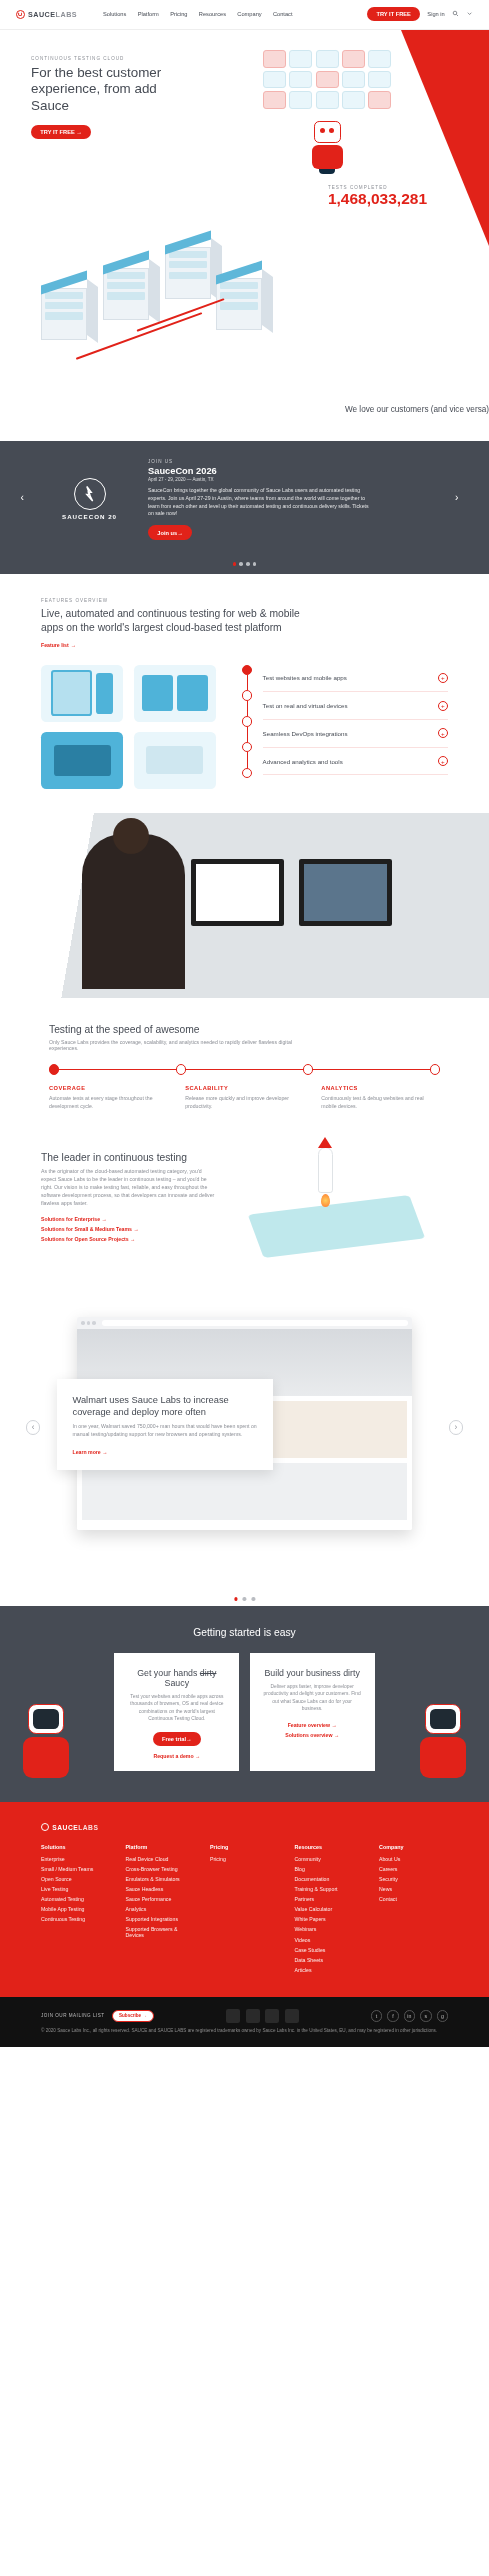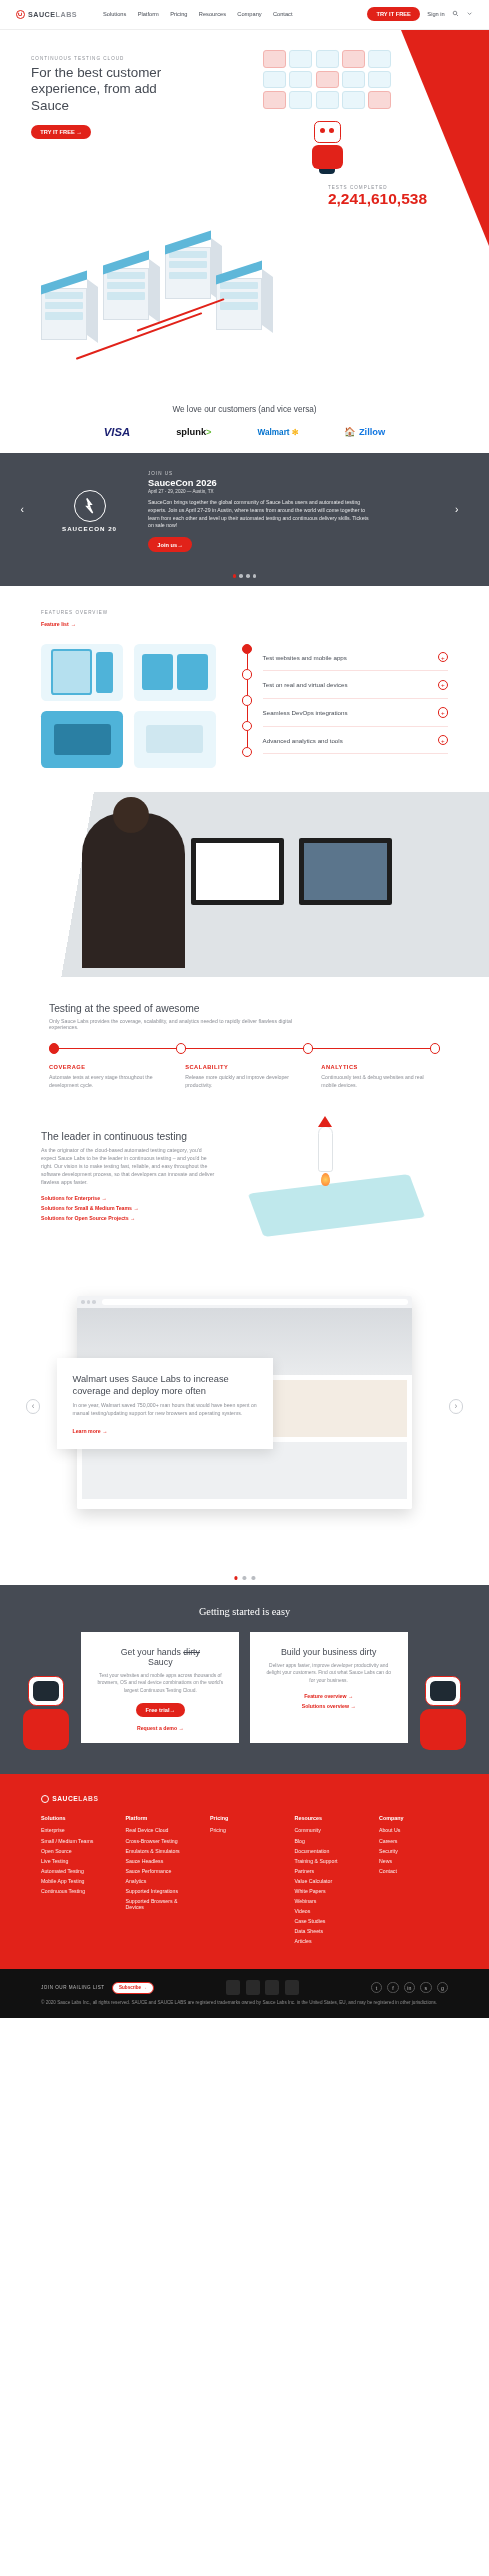--- a/index.html
+++ b/index.html
@@ -44,21 +44,21 @@
 .servers { margin-top: 93px; width: 247px; height: 134px; position: relative; }
 .rack { position: absolute; width: 46px; height: 67px; }
 .rack .top { width: 46px; height: 9.3px; background: #5eb7d9; transform: skewY(-18deg); }
 .rack .front { width: 46px; height: 52px; background: #eef3f7; border: 0.5px solid #d8e0e7; }
 .rack .front .slot { height: 7.2px; margin: 3.1px; background: #cfe7f0; border-radius: 1px; }
 .rack .side { position: absolute; top: 4.6px; right: -11.3px; width: 11.3px; height: 56px; background: #d8e0e7; transform: skewY(36deg); }
 .cable { position: absolute; height: 1.5px; background: #e12219; border-radius: 1.5px; }
 
 
 .customers { text-align: center; padding: 18.5px 0 15.5px; }
-.customers h3 { font-size: 8.2px; font-weight: 400; margin-bottom: 11.3px; }
+.customers h3 { font-size: 8.2px; font-weight: 400; margin-bottom: 11.3px; text-align: right; }
 .cust-row { display: flex; justify-content: center; gap: 46px; align-items: center; font-weight: 700; }
 .cust-visa { color: #1a1f71; font-style: italic; font-size: 11.3px; }
 .cust-splunk { color: #111; font-size: 9.3px; }
 .cust-splunk .gt { color: #6cbf3f; }
 .cust-walmart { color: #0071ce; font-size: 8.2px; }
 .cust-walmart .spark { color: #f9b418; }
 .cust-zillow { color: #1277e1; font-size: 9.3px; }
 
 
 .dark-band { background: #464b54; color: #fff; display: flex; align-items: center; padding: 17.5px 62px; gap: 31px; position: relative; }
@@ -136,23 +136,23 @@
 .overlay-card h3 { font-size: 9.3px; font-weight: 300; line-height: 1.3; margin-bottom: 5.2px; }
 .overlay-card p { font-size: 5.2px; color: #8c8f96; line-height: 1.5; margin-bottom: 8.2px; }
 .site-lower { height: 134px; background: #fff; padding: 5.2px; }
 .site-strip { height: 57px; background: #f3ece3; margin-bottom: 5.2px; }
 .chev2 { position: absolute; top: 103px; width: 14.4px; height: 14.4px; border: 0.5px solid #d0d3d8; border-radius: 50%; display: flex; align-items: center; justify-content: center; color: #8c8f96; cursor: pointer; background: #fff; }
 .chev2.l { left: 26px; } .chev2.r { right: 26px; }
 .case-dots { position: absolute; bottom: 5.2px; left: 50%; transform: translateX(-50%); display: flex; gap: 5.2px; }
 
 
 .getstart { background: #464b54; padding: 20.6px 0 31px; position: relative; overflow: hidden; }
-.getstart h2 { text-align: center; color: #fff; font-size: 10.3px; font-weight: 300; margin-bottom: 15.5px; font-family: Liberation Serif, serif; }
+.getstart h2 { text-align: center; color: #fff; font-size: 10.3px; font-weight: 300; margin-bottom: 15.5px; }
 .gs-cards { display: flex; gap: 10.3px; justify-content: center; }
-.gs-card { width: 158px; background: #fff; padding: 14.4px 13.4px 12.4px; text-align: center; }
+.gs-card { width: 125px; background: #fff; padding: 14.4px 13.4px 12.4px; text-align: center; }
 .gs-card h3 { font-size: 8.8px; font-weight: 300; margin-bottom: 5.2px; }
 .gs-card h3 s { text-decoration: line-through; }
 .gs-card p { font-size: 4.9px; color: #8c8f96; line-height: 1.5; margin-bottom: 9.3px; }
 .gs-card .links { display: flex; flex-direction: column; gap: 4.1px; align-items: center; color: #e12219; font-size: 5.2px; font-weight: 600; }
 .gs-robot { position: absolute; width: 72px; height: 88px; }
 .gs-robot.left { left: 10.3px; bottom: 10.3px; transform: scaleX(-1); }
 .gs-robot.right { right: 10.3px; bottom: 10.3px; }
 .astro-head { width: 36px; height: 30px; background: #fff; border-radius: 8.2px; border: 1.5px solid #e12219; margin: 0 auto; position: relative; }
 .astro-head::before { content: ""; position: absolute; inset: 4.1px; background: #1f2a33; border-radius: 5.2px; }
 .astro-body { width: 46px; height: 41px; background: #e12219; border-radius: 9.3px; margin: 3.1px auto; }
@@ -243,21 +243,21 @@
     </div>
     <div class="robot">
       <div class="robot-head"></div>
       <div class="robot-body"></div>
       <div class="robot-base"></div>
     </div>
   </div>
 
   <div class="tests-completed">
     <div class="lbl">TESTS COMPLETED</div>
-    <div class="num">2,241,610,538</div>
+    <div class="num">1,468,033,281</div>
   </div>
 
   <div class="servers">
     <div class="rack" style="left:10.3px; top:46px;">
         <div class="top"></div>
         <div class="front">
           <div class="slot"></div>
           <div class="slot"></div>
           <div class="slot"></div>
         </div>
@@ -290,26 +290,20 @@
         </div>
         <div class="side"></div>
       </div>
     <div class="cable" style="left:41px; top:103px; width:134px; transform:rotate(-20deg);"></div>
     <div class="cable" style="left:103px; top:82px; width:93px; transform:rotate(-20deg);"></div>
   </div>
 </section>
 
 <section class="customers">
   <h3>We love our customers (and vice versa)</h3>
-  <div class="cust-row">
-    <span class="cust-visa">VISA</span>
-    <span class="cust-splunk"><span>splunk</span><span class="gt">&gt;</span></span>
-    <span class="cust-walmart"><span>Walmart</span> <span class="spark">✻</span></span>
-    <span class="cust-zillow">🏠 <span>Zillow</span></span>
-  </div>
 </section>
 
 <section class="dark-band">
   <span class="chev left">‹</span>
   <div class="darkleft">
     <div class="sc-logo">
       <svg viewBox="0 0 24 24" stroke="#fff" fill="none" stroke-width="2">
           <path d="M8 2 L14 10 L10 10 L16 22 L8 13 L12 13 Z"></path>
         </svg>
     </div>
@@ -326,20 +320,21 @@
 </section>
 <div class="dots" style="background:#464b54; padding-bottom:8.2px;">
   <span class="dot active"></span>
   <span class="dot"></span>
   <span class="dot"></span>
   <span class="dot"></span>
 </div>
 
 <section class="features">
   <div class="eyebrow">FEATURES OVERVIEW</div>
+  <h2>Live, automated and continuous testing for web &amp; mobile apps on the world's largest cloud-based test platform</h2>
   <a class="link-red"><span>Feature list</span><span class="arrow">→</span></a>
   <div class="feat-body">
     <div class="feat-illus">
       <div class="card-illus">
           <div class="tablet"></div>
           <div class="pill-box" style="width:17.5px;"></div>
         </div>
       <div class="card-illus">
           <div class="pill-box" style="height:36px;"></div>
           <div class="pill-box" style="height:36px;"></div>

